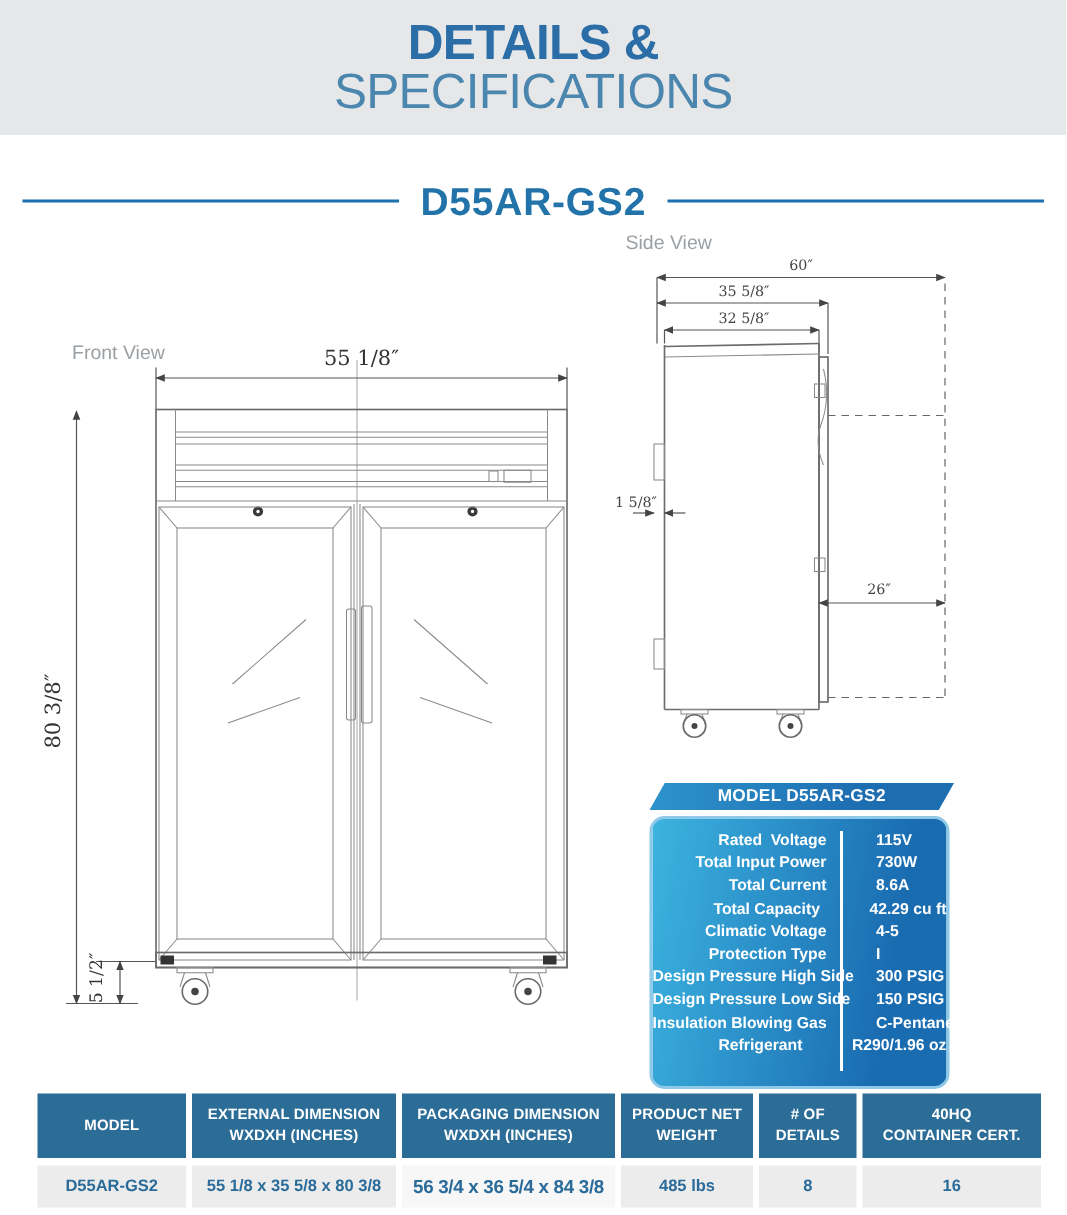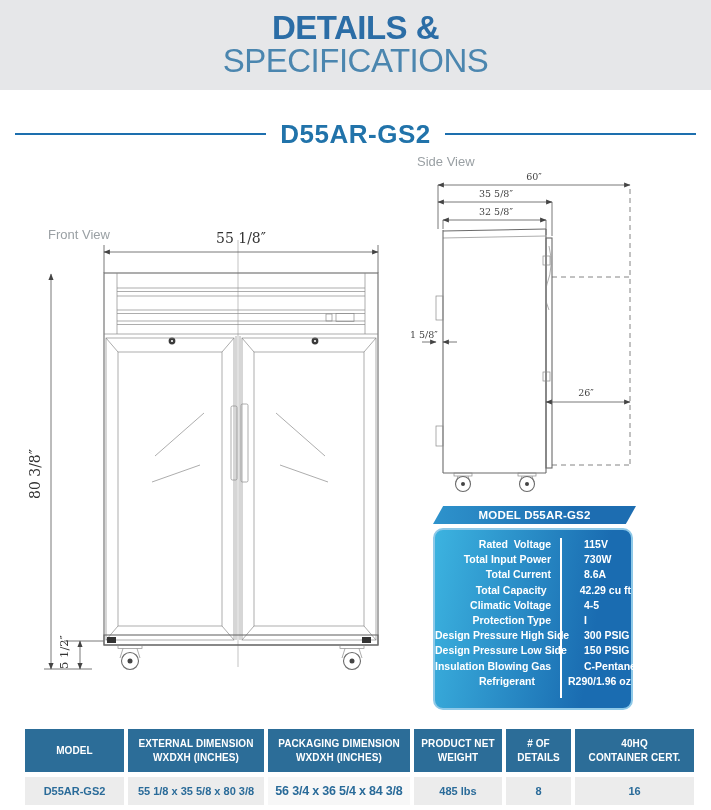--- a/index.html
+++ b/index.html
@@ -42,21 +42,21 @@
   .cl  { stroke:#9a9a9a; stroke-width:0.6; fill:none; }
   .dim-lg { font:14px   "DejaVu Serif", serif; fill:#333; }
   .dim-md { font:11.5px "DejaVu Serif", serif; fill:#333; }
   .dim-sm { font:9.5px  "DejaVu Serif", serif; fill:#444; }
   
   .spec-card { position:absolute; left:433px; top:506px; width:200px; z-index:3; }
   .spec-card-header {
     width:203px; height:18px; margin-bottom:4px;
     background:linear-gradient(90deg,#2e93cc 0%,#1d6db1 70%);
     clip-path:polygon(0% 100%, 5% 0%, 100% 0%, 95% 100%);
-    display:flex; align-items:center; justify-content:center;
+    display:flex; align-items:center; justify-content:center;margin-top:16px;
   }
   .spec-card-header span {
     color:#fff; font-size:11.5px; font-weight:700; letter-spacing:0.2px;
   }
   .spec-card-body {
     position:relative; width:200px; height:182px; border-radius:10px;
     background:linear-gradient(100deg,#3cb3e0 0%,#1a6cb1 78%);
     border:2px solid #8ec9e8; padding-top:7px;
   }
   .spec-card-body::before {

